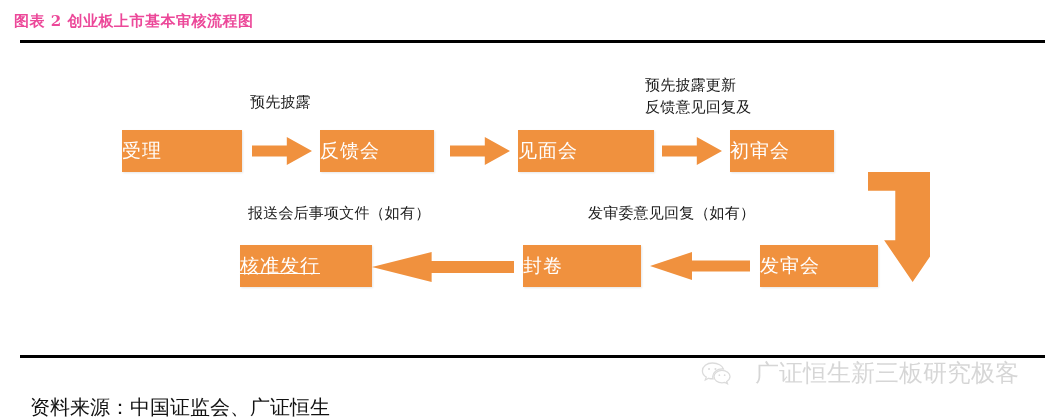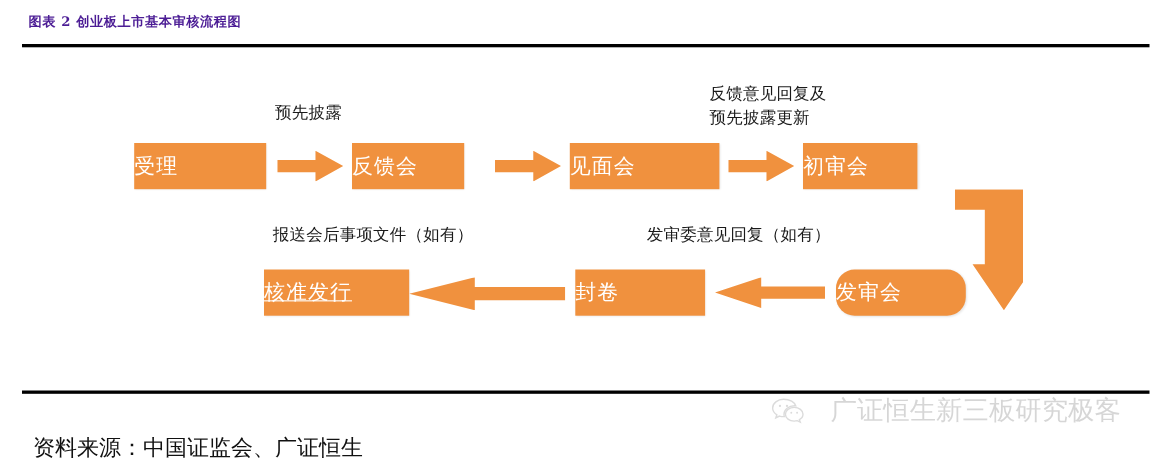--- a/index.html
+++ b/index.html
@@ -7,23 +7,23 @@
     width:1063px;height:420px;
     background:#ffffff;
     font-family:"DejaVu Sans","Liberation Sans",sans-serif;
     overflow:hidden;
     position:relative;
   }
   .figure{position:absolute;left:0;top:0;width:1063px;height:420px;}
 
   
   .title{
-    position:absolute;left:26px;top:12px;
+    position:absolute;left:14px;top:12px;
     font-family:"DejaVu Serif","Liberation Serif",serif;
-    font-size:12px;font-weight:bold;color:#4c1d95;
+    font-size:15px;font-weight:bold;color:#ec4899;
     letter-spacing:.5px;white-space:nowrap;
   }
   .rule-top{
     position:absolute;left:20px;top:40px;width:1025px;height:3px;
     background:#000000;
   }
   .rule-bottom{
     position:absolute;left:20px;top:355px;width:1025px;height:3px;
     background:#000000;
   }
@@ -88,46 +88,46 @@
 
   <div class="title">图表 2  创业板上市基本审核流程图</div>
   <div class="rule-top"></div>
 
   <div class="node" style="left:122px;top:130px;width:120px;">
     <span>受理</span>
   </div>
 
   <div class="arrow right" style="left:252px;top:137px;width:60px;height:28px;"></div>
 
-  <div class="node" style="left:320px;top:130px;width:102px;">
+  <div class="node" style="left:320px;top:130px;width:114px;">
     <span>反馈会</span>
   </div>
 
   <div class="arrow right" style="left:450px;top:137px;width:60px;height:28px;"></div>
 
   <div class="node" style="left:518px;top:130px;width:136px;">
     <span>见面会</span>
   </div>
 
   <div class="arrow right" style="left:662px;top:137px;width:60px;height:28px;"></div>
 
   <div class="node" style="left:730px;top:130px;width:104px;">
     <span>初审会</span>
   </div>
 
   <div class="caption" style="left:250px;top:92px;">预先披露</div>
 
   <div class="caption two-line" style="left:645px;top:74px;">
+    <div>预先披露更新</div>
     <div>反馈意见回复及</div>
-    <div>预先披露更新</div>
   </div>
 
   <div class="arrow elbow" style="left:868px;top:172px;width:62px;height:110px;"></div>
 
-  <div class="node" style="left:760px;top:245px;width:118px;border-radius:17px;">
+  <div class="node" style="left:760px;top:245px;width:118px;">
     <span>发审会</span>
   </div>
 
   <div class="arrow left" style="left:650px;top:252px;width:100px;height:28px;"></div>
 
   <div class="node" style="left:523px;top:245px;width:118px;">
     <span>封卷</span>
   </div>
 
   <div class="arrow left" style="left:372px;top:252px;width:142px;height:30px;"></div>

